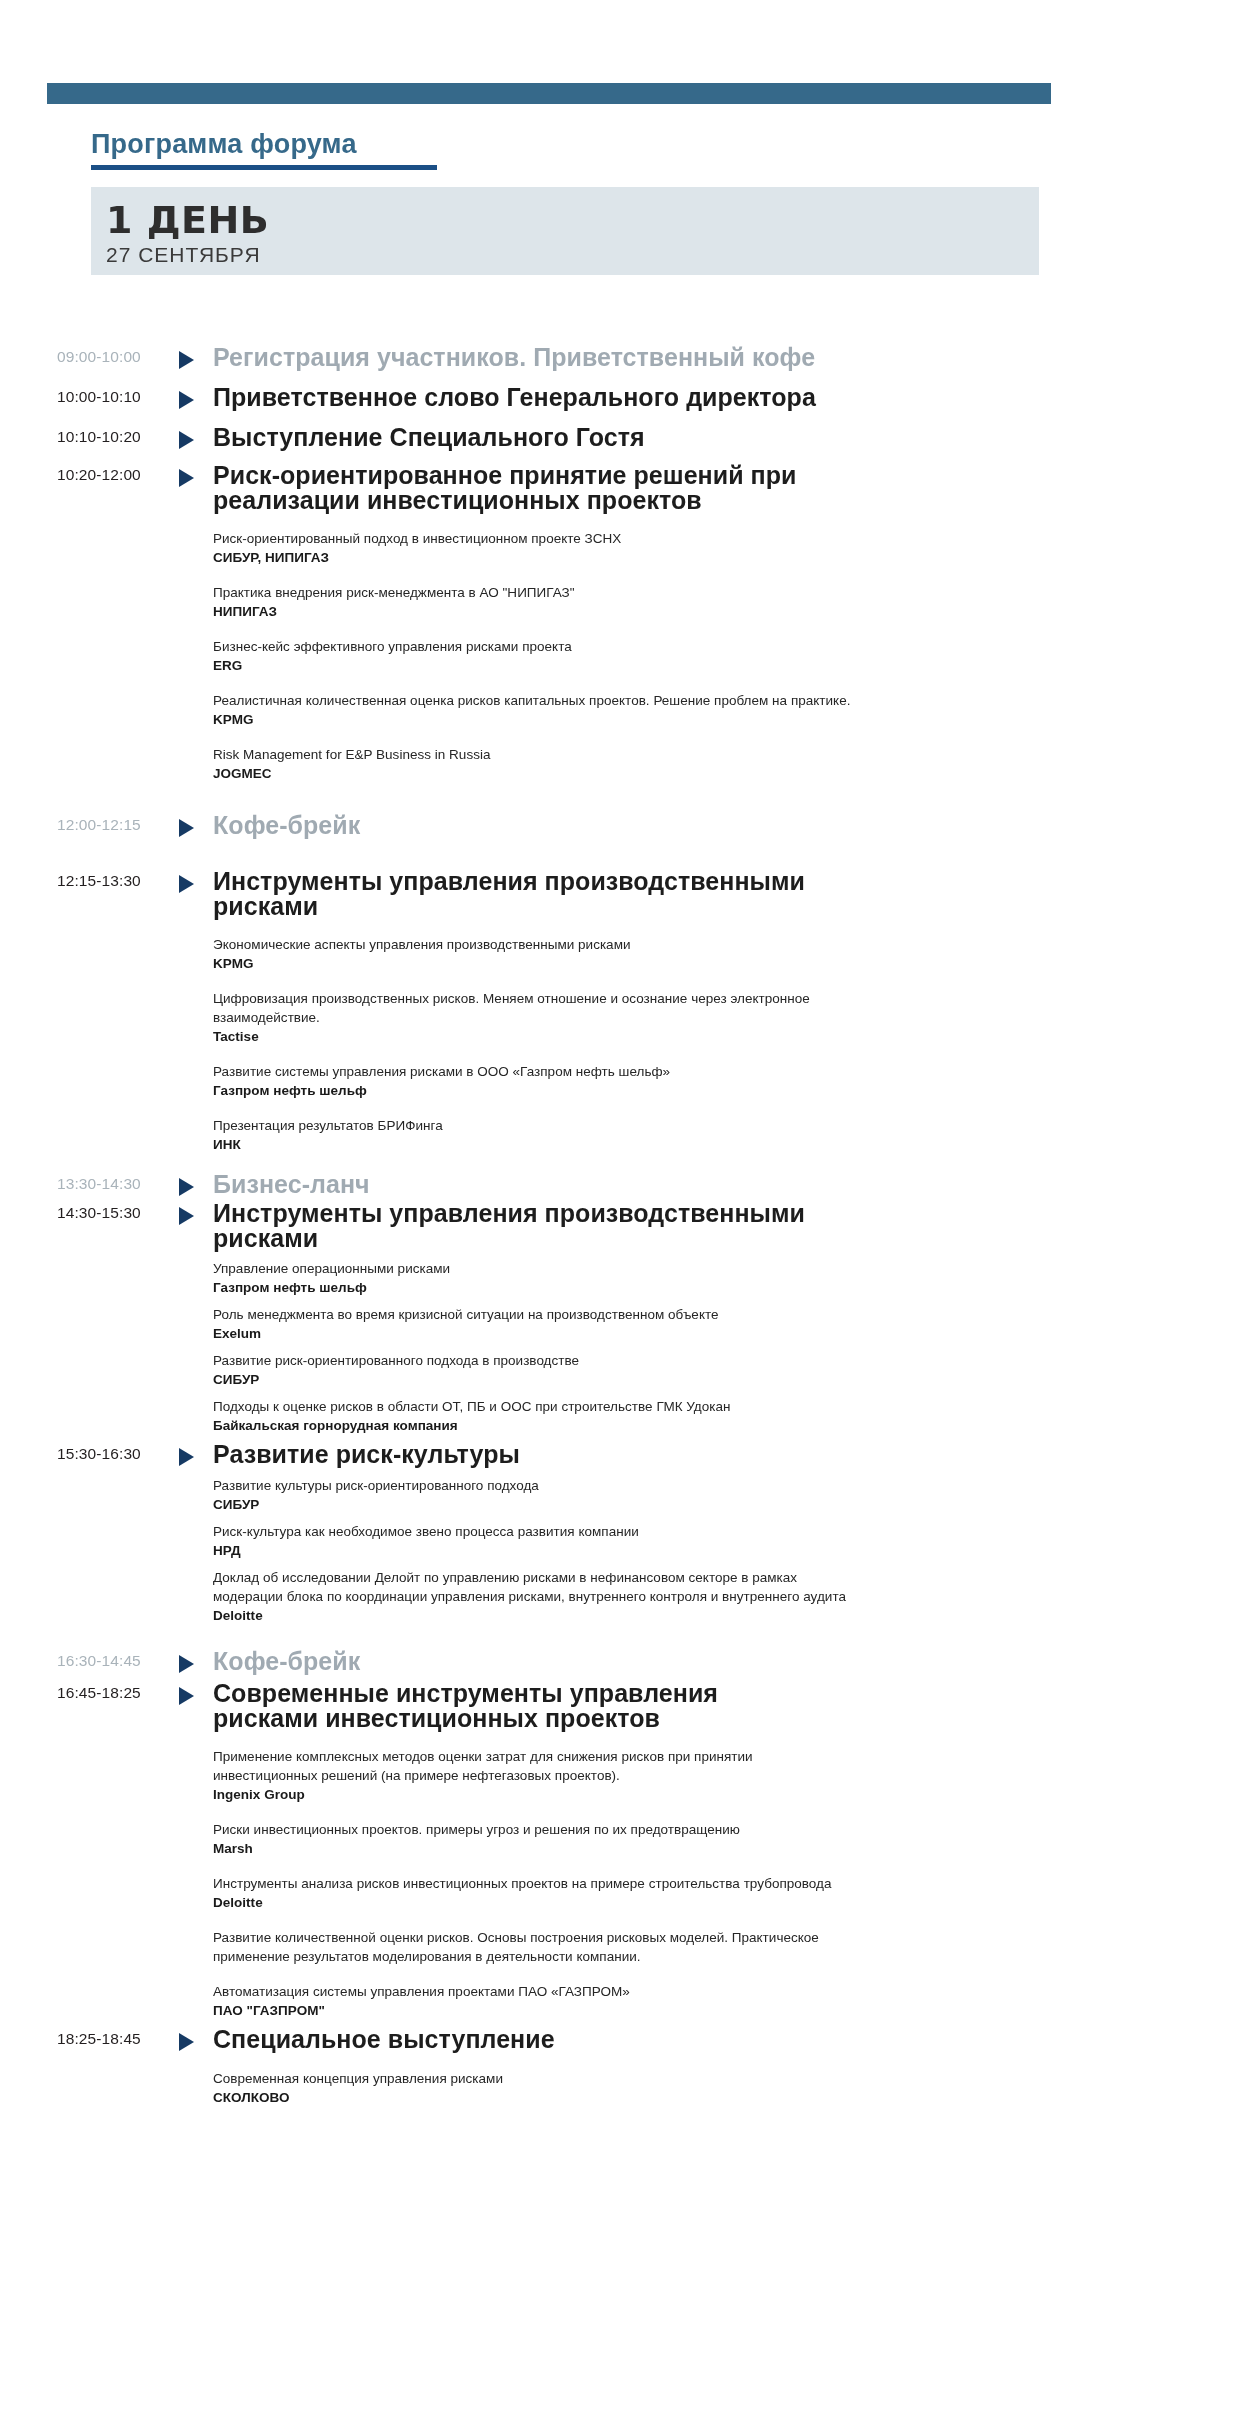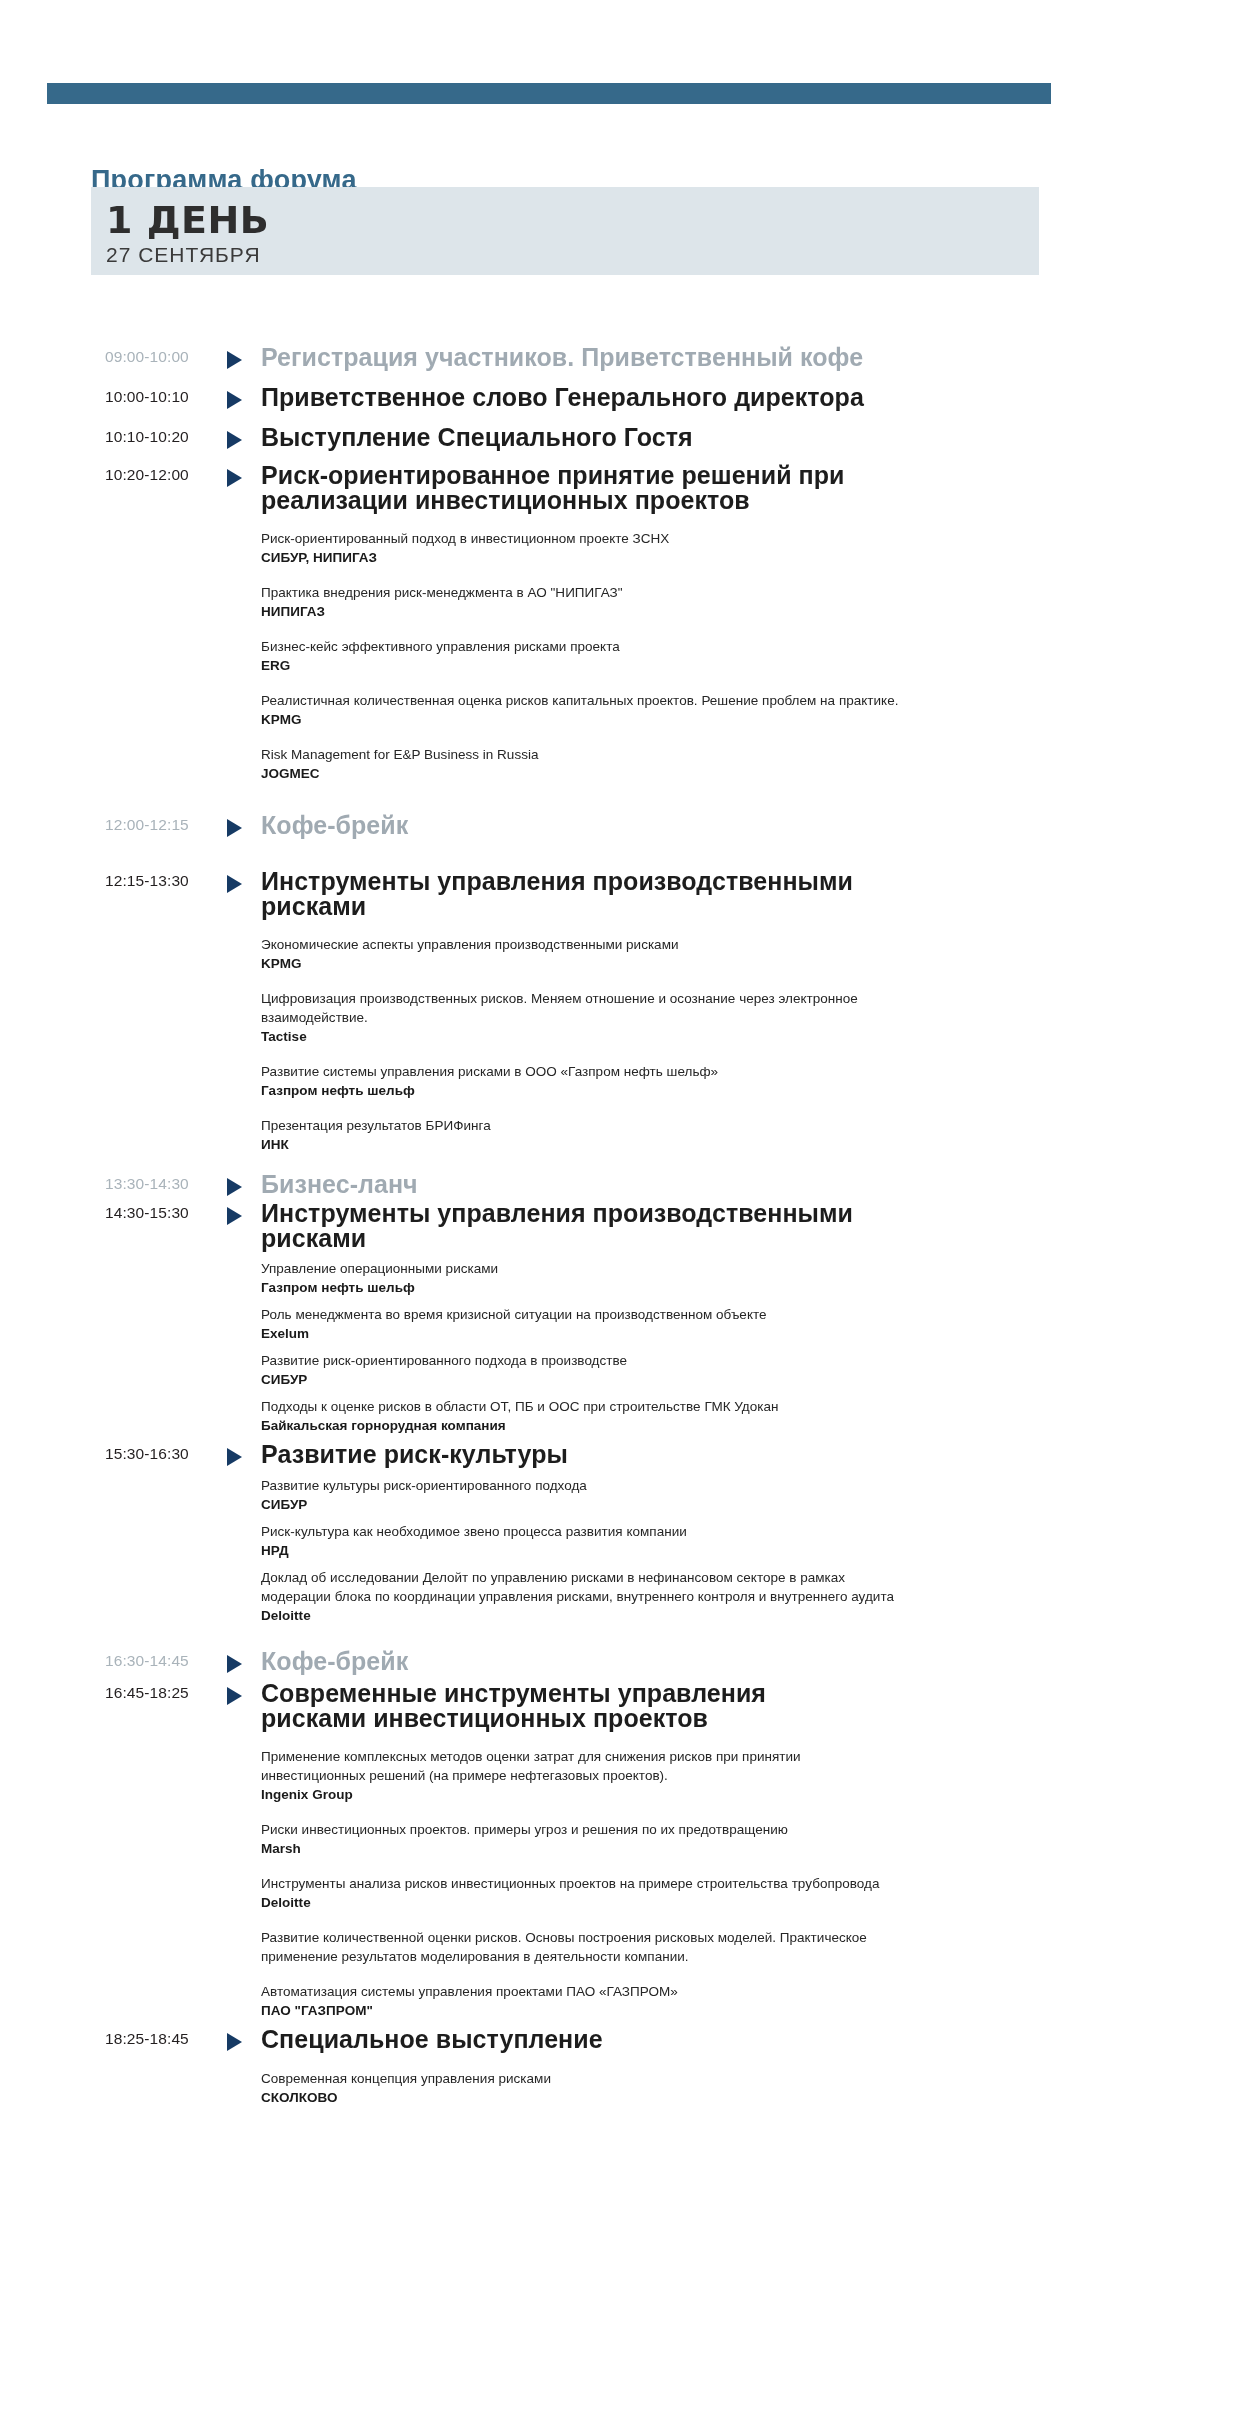--- a/index.html
+++ b/index.html
@@ -40,21 +40,20 @@
     top: 128px;
     width: 700px;
   }
   .section-title {
     font-size: 27px;
     font-weight: 600;
     color: #36698a;
     letter-spacing: 0.2px;
     line-height: 1.2;
     white-space: nowrap;
-    margin-top: 36px;
   }
   .section-title-rule {
     margin-top: 5px;
     width: 346px;
     height: 5px;
     background: #1b4f86;
   }
 
   
   .day-banner {
@@ -89,21 +88,21 @@
   .agenda {
     position: absolute;
     left: 0;
     top: 345px;
     width: 1257px;
   }
 
   .slot {
     position: relative;
     display: block;
-    padding-left: 105px;
+    padding-left: 57px;
   }
 
   .slot-head {
     position: relative;
     display: flex;
     align-items: flex-start;
     min-height: 26px;
   }
   .slot-time {
     width: 122px;

